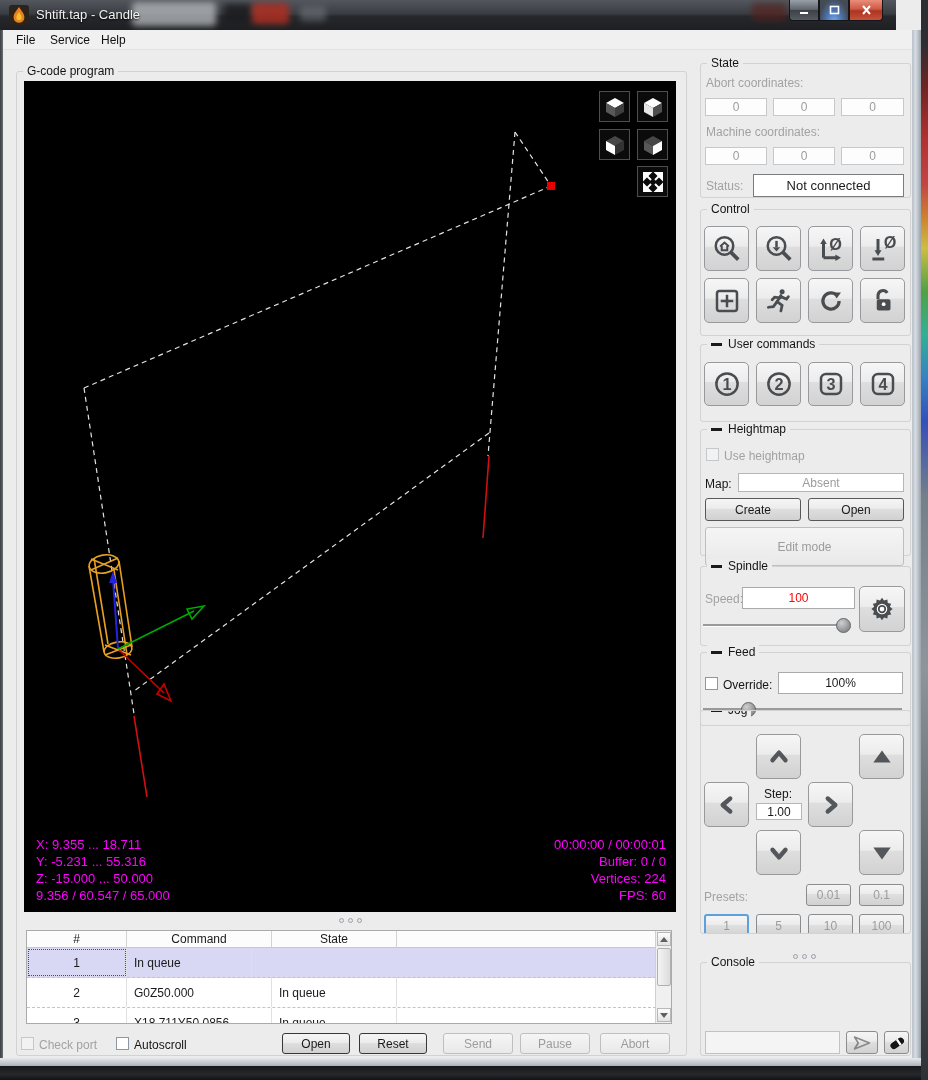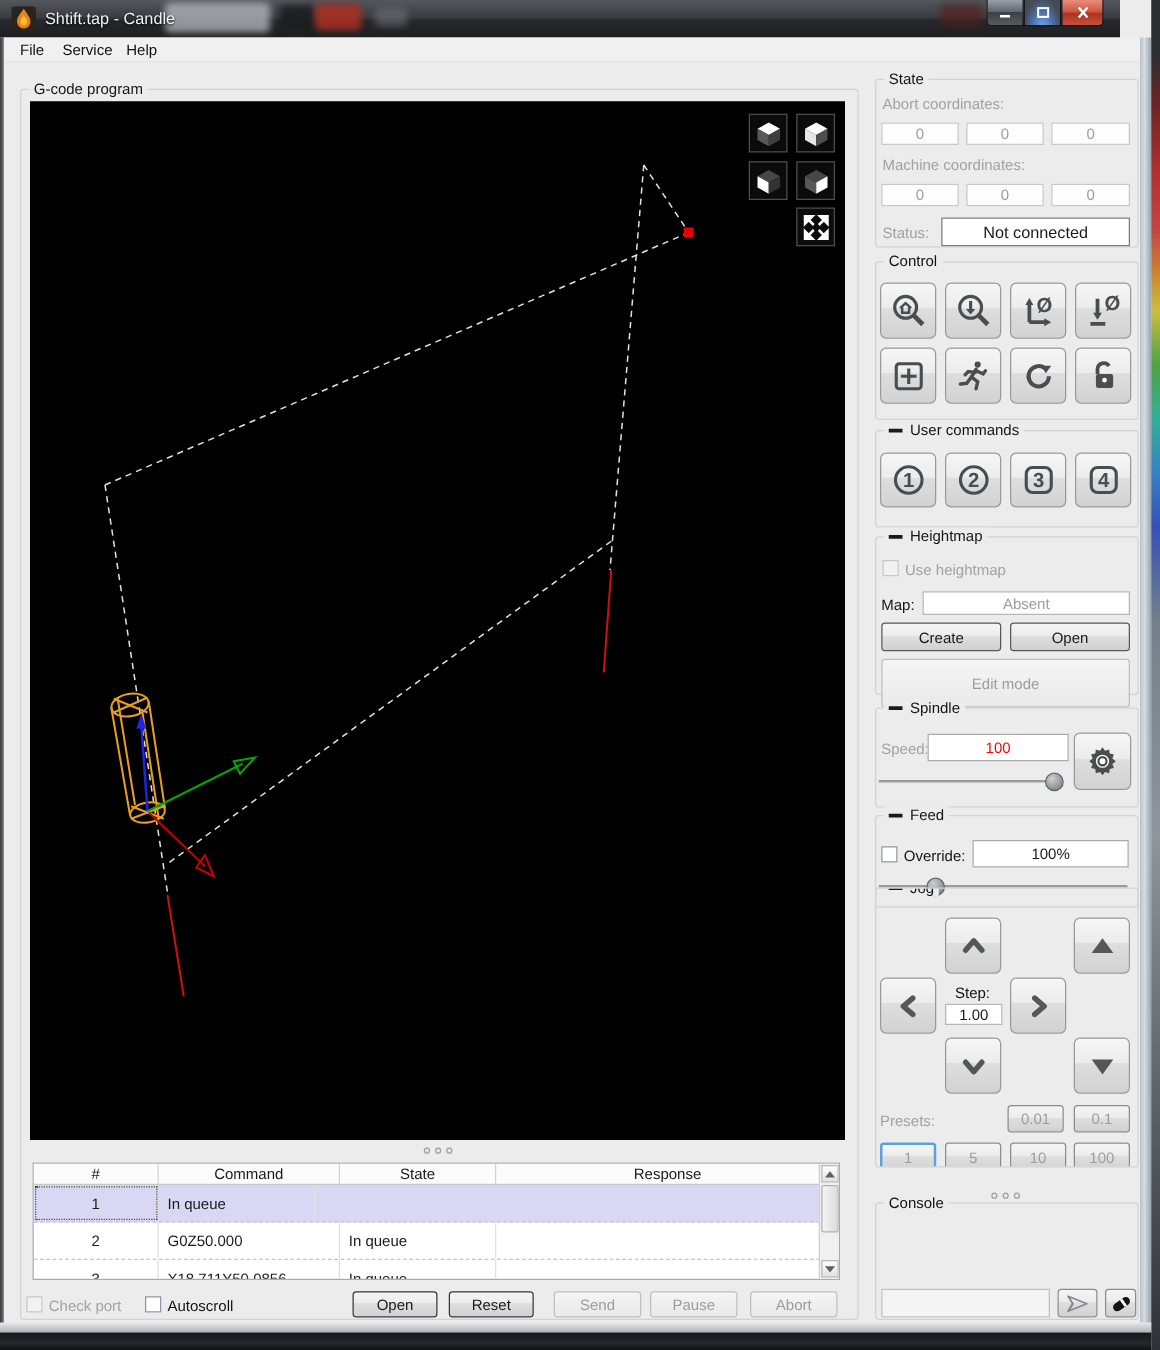--- a/index.html
+++ b/index.html
@@ -198,34 +198,45 @@
           <polygon points="3,3 9,3 3,9"></polygon>
         <line x1="14" y1="10" x2="19" y2="5"></line>
           <polygon points="21,3 15,3 21,9"></polygon>
         <line x1="10" y1="14" x2="5" y2="19"></line>
           <polygon points="3,21 9,21 3,15"></polygon>
         <line x1="14" y1="14" x2="19" y2="19"></line>
           <polygon points="21,21 15,21 21,15"></polygon>
       </svg>
     </div>
 
+    <div class="stats" style="left:12px;bottom:8px">
+      <div>X: 9.355 ... 18.711</div>
+      <div>Y: -5.231 ... 55.316</div>
+      <div>Z: -15.000 ... 50.000</div>
+      <div>9.356 / 60.547 / 65.000</div>
+    </div>
+    <div class="stats" style="right:10px;bottom:8px;text-align:right">
+      <div>00:00:00 / 00:00:01</div>
+      <div>Buffer: 0 / 0</div>
+      <div>Vertices: 224</div>
+      <div>FPS: 60</div>
+    </div>
   </div>
 
   <div class="dots3" style="left:322px;top:846px">
       <i></i>
       <i></i>
       <i></i>
     </div>
 
   <div class="gtable" style="left:9px;top:858px;width:646px;height:94px">
     <div class="trow head">
       <div class="tcell c0">#</div>
       <div class="tcell c1">Command</div>
       <div class="tcell c2">State</div>
-      <div class="tcell c3">Response</div>
     </div>
     <div class="trow sel">
       <div class="tcell c0">1</div>
       <div class="tcell c2">In queue</div>
       <div class="tcell c3"></div>
     </div>
     <div class="trow">
       <div class="tcell c0">2</div>
       <div class="tcell c1">G0Z50.000</div>
       <div class="tcell c2">In queue</div>

